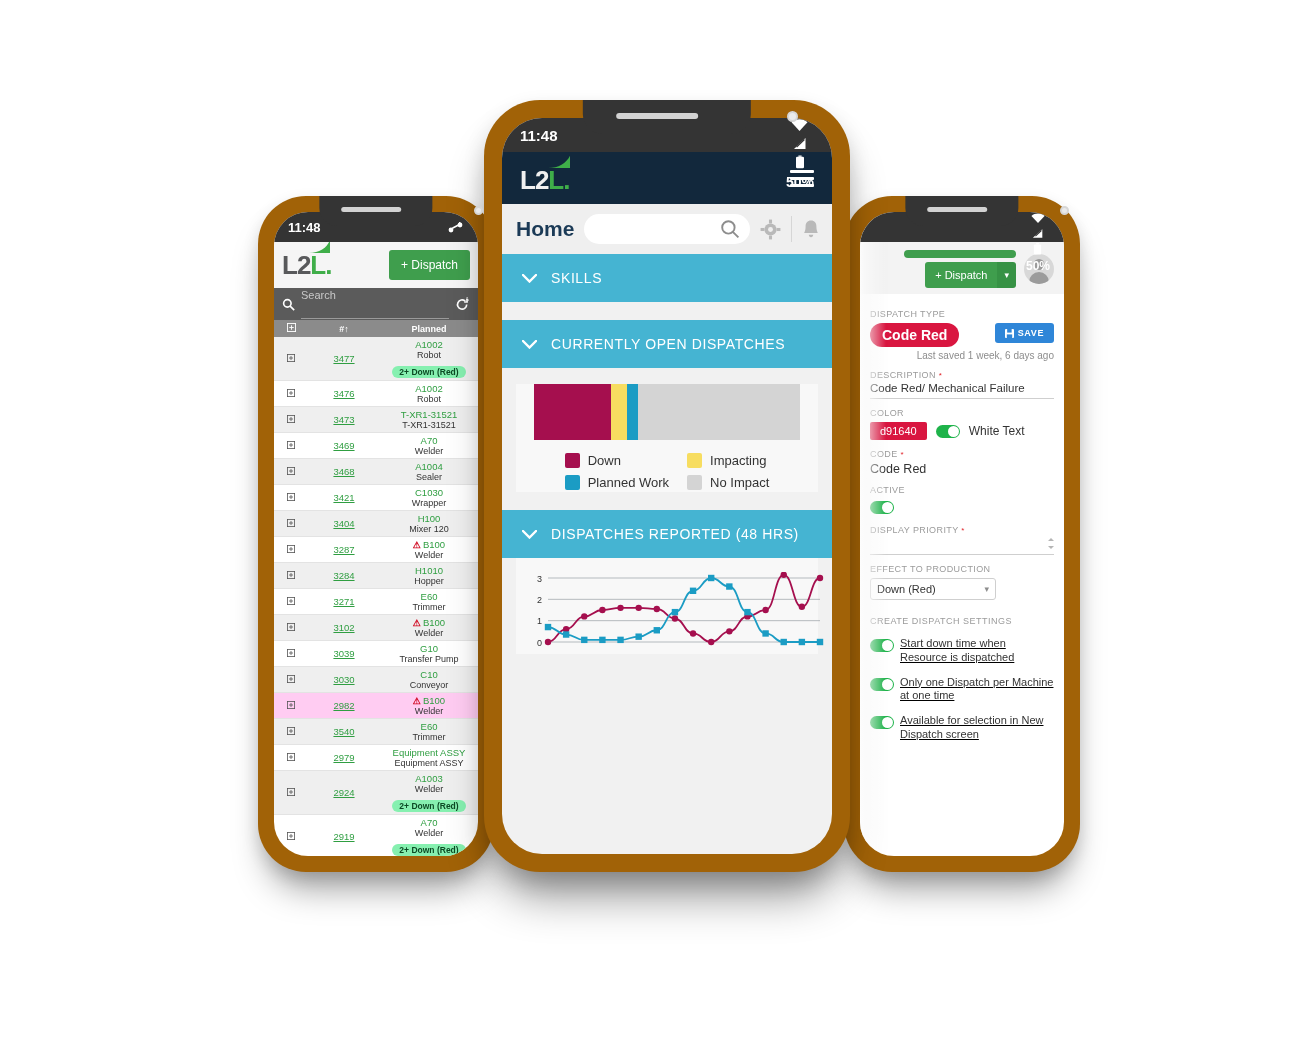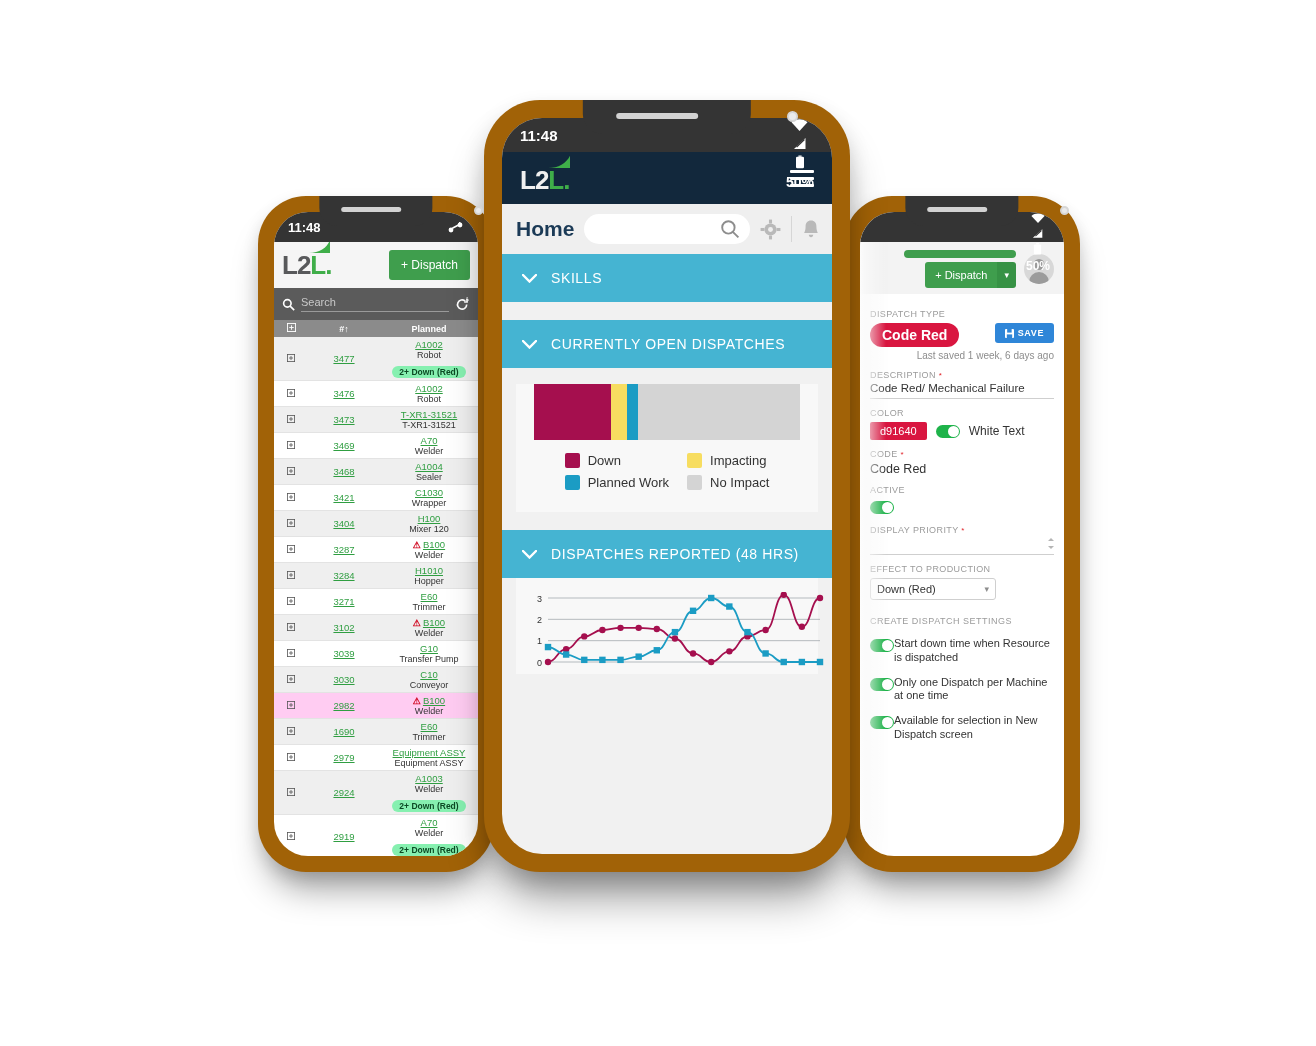--- a/index.html
+++ b/index.html
@@ -38,34 +38,34 @@
   .logo{display:flex;align-items:flex-end;line-height:1;position:relative;}
   .logo .ltxt{font-size:26px;font-weight:bold;color:#58595b;letter-spacing:-1px;}
   .logo .lgreen{color:#3fae49;}
   .logo .ldot{color:#3fae49;font-size:26px;font-weight:bold;}
   .logo .peak{position:absolute;top:-12px;left:27px;width:22px;height:14px;overflow:hidden;}
   .btn-dispatch{background:#3f9e4d;color:#fff;border:none;border-radius:3px;
         font-size:12px;padding:8px 12px;display:flex;align-items:center;gap:5px;white-space:nowrap;}
   .searchbar{height:32px;background:#5b5b5b;display:flex;align-items:center;
              padding:0 8px;gap:6px;color:#cfcfcf;}
   .searchbar .line{flex:1;border-bottom:1px solid #9a9a9a;font-size:11px;
-             color:#c8c8c8;padding-bottom:3px;}
+             color:#c8c8c8;padding-bottom:17px;}
   .tbl-head{height:17px;background:#8b8b8b;color:#fff;display:flex;align-items:center;
             font-size:9px;font-weight:bold;}
   .tbl-head .c1{width:34px;text-align:center;}
   .tbl-head .c2{width:72px;text-align:center;}
   .tbl-head .c3{flex:1;text-align:center;}
   .trow{display:flex;align-items:center;border-bottom:1px solid #e3e3e3;min-height:20px;font-size:9px;}
   .trow.alt{background:#efefef;}
   .trow.pink{background:#ffccf2;}
   .trow .c1{width:34px;text-align:center;color:#555;}
   .trow .c2{width:72px;text-align:center;}
   .trow .c2 a{color:#2f9e41;text-decoration:underline;font-size:9.5px;}
   .trow .c3{flex:1;text-align:center;padding:2px 2px;}
-  .trow .c3 .mlink{color:#2f9e41;text-decoration:underline;font-size:9.5px;}
+  .trow .c3 .mlink{color:#2f9e41;font-size:9.5px;}
   .trow .c3 .msub{color:#333;font-size:9px;display:block;}
   .badge-green{display:inline-block;background:#86f0b0;color:#0c4a24;border-radius:9px;
                font-size:8.5px;font-weight:bold;padding:1px 7px;margin-top:6px;}
   .warn{color:#d0021b;font-weight:bold;font-size:9px;margin-right:2px;}
 
   
   #phone-right{left:844px;top:196px;width:236px;height:676px;}
   .rp-green-pill{height:8px;background:#3f9e4d;border-radius:4px;}
   .rp-top{padding:8px 10px 6px 10px;background:#f3f3f3;display:flex;
           align-items:center;justify-content:flex-end;gap:8px;}
@@ -92,21 +92,21 @@
   .color-chip{display:inline-block;background:#d91640;color:#fff;font-size:11px;
               padding:3px 10px;border-radius:2px;}
   .toggle{display:inline-block;width:24px;height:13px;border-radius:7px;background:#1eb34a;
           position:relative;vertical-align:middle;}
   .toggle:after{content:"";position:absolute;right:1px;top:1px;width:11px;height:11px;
           border-radius:50%;background:#fff;}
   .sel{border:1px solid #cfcfcf;border-radius:3px;font-size:11px;color:#333;
        padding:4px 6px;display:flex;align-items:center;justify-content:space-between;}
   .num{border-bottom:1px solid #cfcfcf;display:flex;align-items:center;justify-content:flex-end;
        font-size:10px;color:#9b9b9b;padding-bottom:3px;height:16px;}
-  .setrow{display:flex;align-items:flex-start;margin-top:11px;}
+  .setrow{display:flex;gap:6px;align-items:flex-start;margin-top:11px;text-decoration:underline;}
   .setrow .tg{flex:none;margin-top:2px;}
   .setrow .txt{font-size:11px;color:#333;line-height:1.25;}
   .sect-label{font-size:9px;color:#9b9b9b;letter-spacing:.5px;margin-top:16px;}
   .rp-fade{position:absolute;left:0;top:0;bottom:0;width:26px;z-index:5;
      background:linear-gradient(to right,rgba(255,255,255,.92),rgba(255,255,255,0));}
 
   
   #phone-center{left:484px;top:100px;width:366px;height:772px;border-radius:56px;
      box-shadow:0 34px 46px -12px rgba(0,0,0,.45), 0 10px 22px rgba(0,0,0,.14);}
   #phone-center .screen{left:18px;right:18px;top:18px;bottom:18px;border-radius:40px;
@@ -125,21 +125,21 @@
          padding:0 12px 0 14px;gap:10px;}
   .c-sub .home{font-size:21px;font-weight:bold;color:#1b3a56;}
   .c-search{flex:1;height:30px;background:#fff;border-radius:15px;display:flex;
          align-items:center;justify-content:flex-end;padding-right:10px;}
   .divider-v{width:1px;height:26px;background:#d6d6d6;}
   .panel-head{background:#45b4d2;color:#fff;height:48px;display:flex;align-items:center;
          gap:14px;padding:0 20px;font-size:14px;letter-spacing:.6px;}
   .body-wrap{background:#f1f1f1;padding-bottom:10px;}
   .stack{display:flex;height:56px;margin:16px 18px 0 18px;}
   .legend{display:grid;grid-template-columns:auto auto;gap:7px 18px;
-          justify-content:center;margin:13px 0 20px 0;}
+          justify-content:center;margin:13px 0 0 0;}
   .lg{display:flex;align-items:center;gap:8px;font-size:13px;color:#333;}
   .sw{width:15px;height:15px;border-radius:2px;flex:none;}
   .chart-area{background:#f8f8f8;margin:0 14px;padding:14px 10px 0 10px;}
 </style>
 </head>
 <body>
 
 <div class="stage">
 
   <div class="phone" id="phone-left">
@@ -325,21 +325,21 @@
               </svg></div>
             <div class="c2"><a>2982</a></div>
             <div class="c3"><span class="warn">⚠</span><span class="mlink">B100</span><span class="msub">Welder</span></div>
           </div>
           <div class="trow alt">
             <div class="c1"><svg width="8" height="8" viewBox="0 0 10 10">
                 <rect x="0.5" y="0.5" width="9" height="9" fill="none" stroke="#555"></rect>
                 <line x1="5" y1="2.5" x2="5" y2="7.5" stroke="#555"></line>
                 <line x1="2.5" y1="5" x2="7.5" y2="5" stroke="#555"></line>
               </svg></div>
-            <div class="c2"><a>1690</a></div>
+            <div class="c2"><a>3540</a></div>
             <div class="c3"><span class="mlink">E60</span><span class="msub">Trimmer</span></div>
           </div>
           <div class="trow">
             <div class="c1"><svg width="8" height="8" viewBox="0 0 10 10">
                 <rect x="0.5" y="0.5" width="9" height="9" fill="none" stroke="#555"></rect>
                 <line x1="5" y1="2.5" x2="5" y2="7.5" stroke="#555"></line>
                 <line x1="2.5" y1="5" x2="7.5" y2="5" stroke="#555"></line>
               </svg></div>
             <div class="c2"><a>2979</a></div>
             <div class="c3"><span class="mlink">Equipment ASSY</span><span class="msub">Equipment ASSY</span></div>

